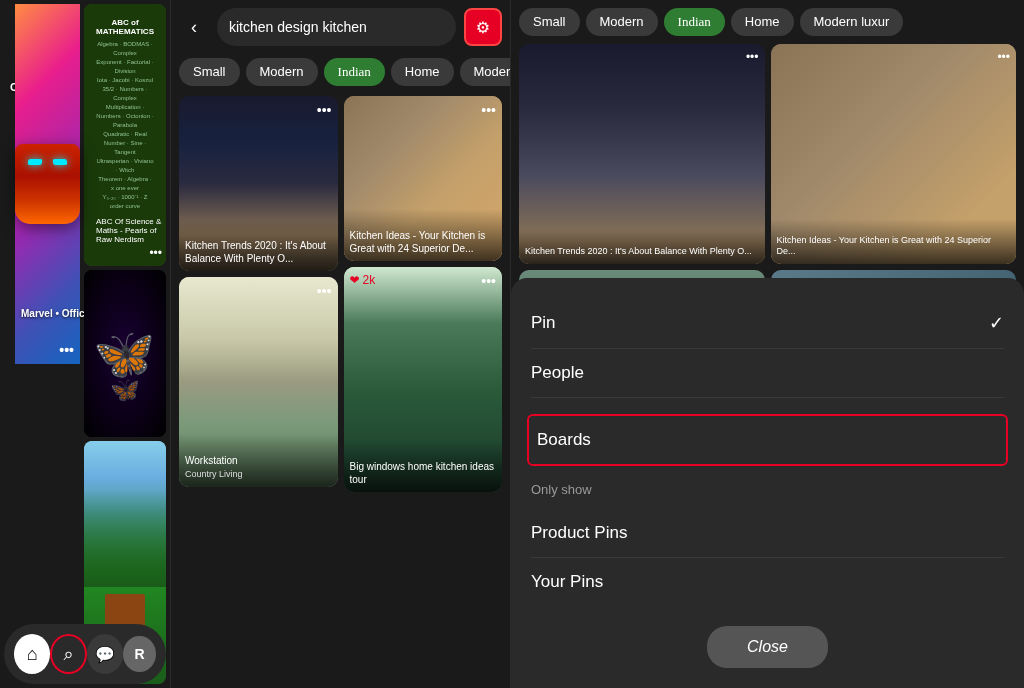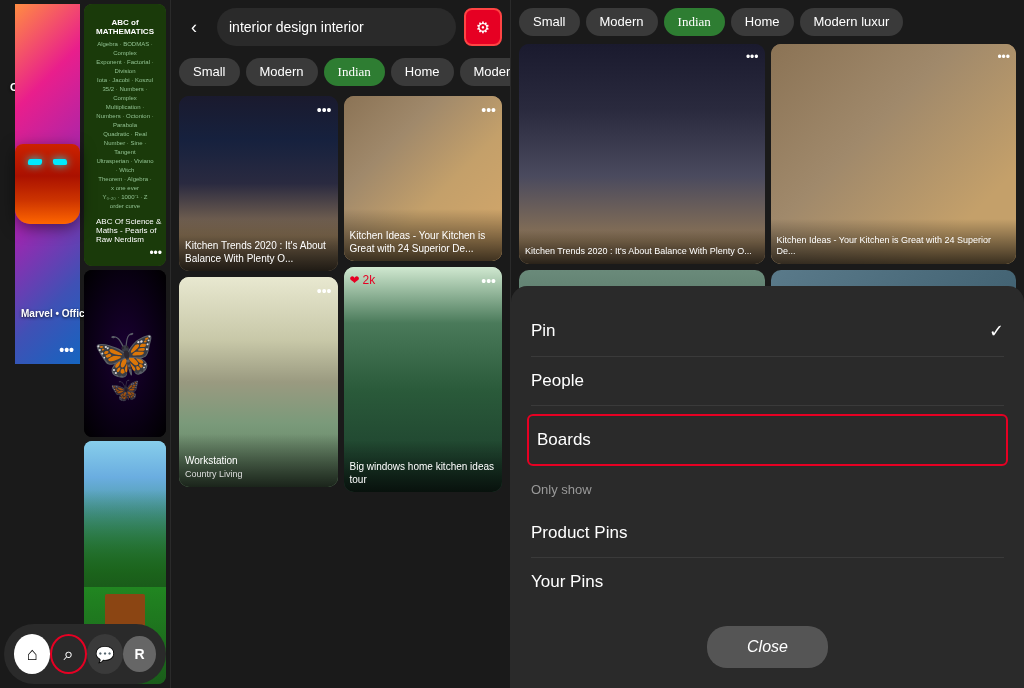--- a/index.html
+++ b/index.html
@@ -572,21 +572,21 @@
     <div class="nav-msg">💬</div>
     <div class="nav-avatar">R</div>
   </div>
 </div>
 
 <div class="middle-panel">
 
   <div class="search-bar">
     <div class="search-back-btn">‹</div>
     <div class="search-input-container">
-      <span class="search-input-text">interior design interior</span>
+      <span class="search-input-text">kitchen design kitchen</span>
     </div>
     <div class="filter-btn">⚙</div>
   </div>
 
   <div class="filter-chips">
     <div class="chip default">Small</div>
     <div class="chip default">Modern</div>
     <div class="chip green">Indian</div>
     <div class="chip default">Home</div>
     <div class="chip default">Modern luxur</div>
@@ -661,21 +661,21 @@
 
     <div class="filter-option">
       <span class="filter-option-text">Pin</span>
       <span class="filter-check">✓</span>
     </div>
 
     <div class="filter-option">
       <span class="filter-option-text">People</span>
     </div>
 
-    <div class="filter-option boards-option" style="border:2px solid #e60023;border-radius:6px;padding:14px 8px;margin:8px -4px;">
+    <div class="filter-option boards-option" style="border:2px solid #e60023;border-radius:6px;padding:14px 8px;margin:16px -4px;">
       <span class="filter-option-text">Boards</span>
     </div>
 
     <div class="only-show-section">
       <div class="filter-section-title">Only show</div>
 
       <div class="filter-option">
         <span class="filter-option-text">Product Pins</span>
       </div>
 

